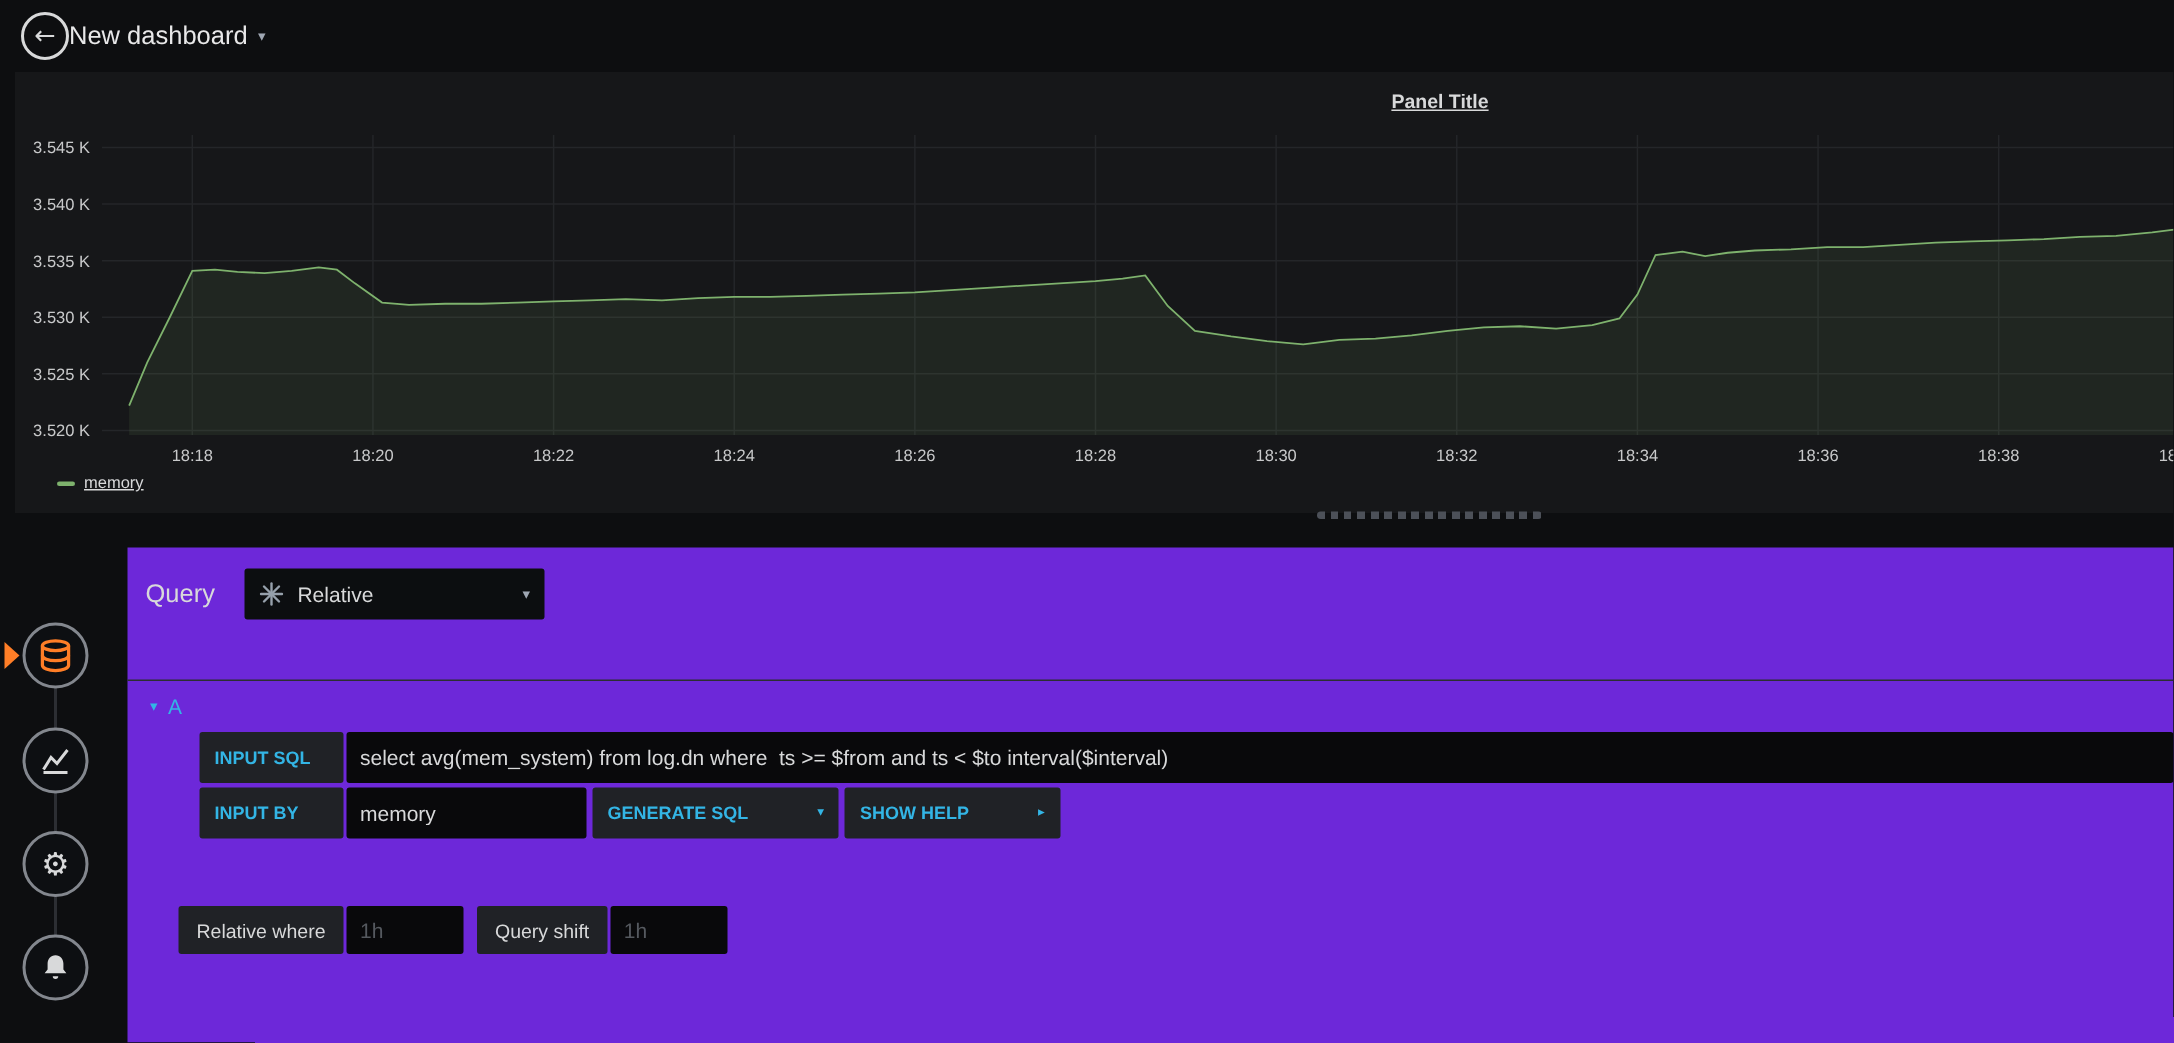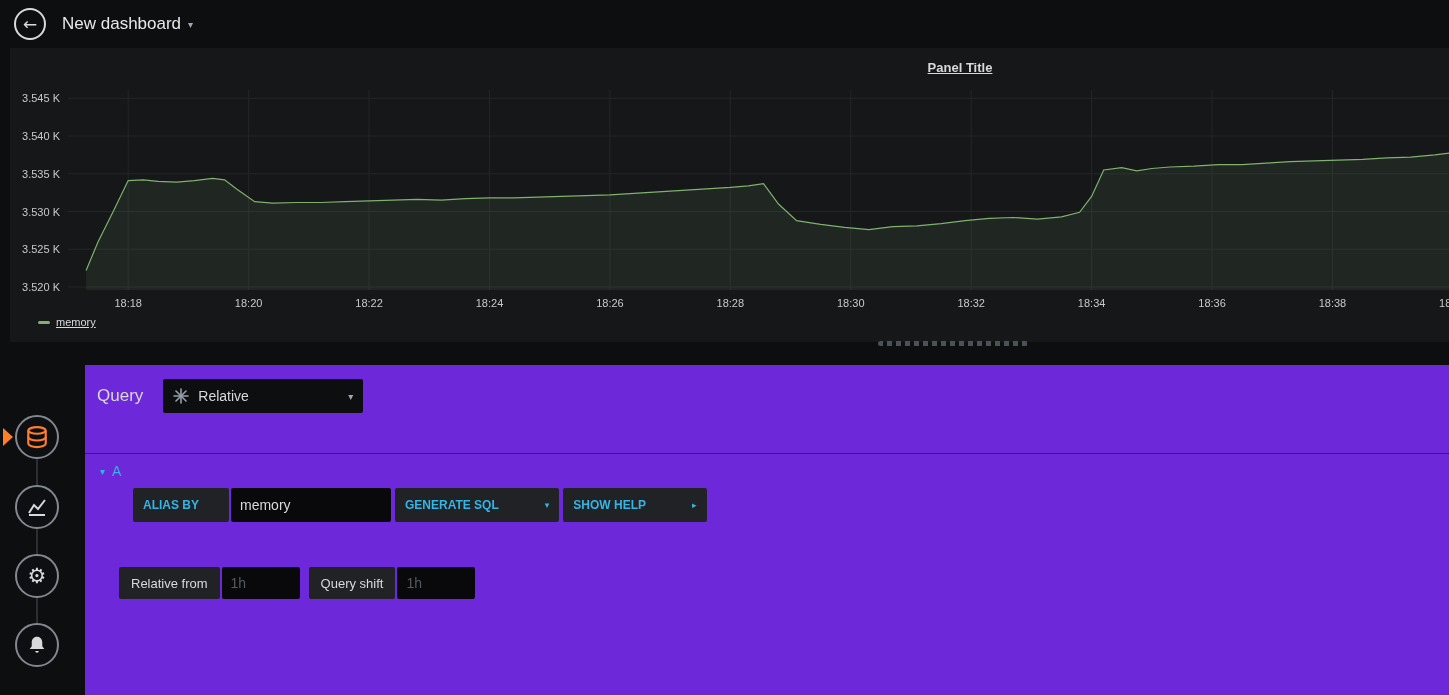--- a/index.html
+++ b/index.html
@@ -5,21 +5,21 @@
   * { margin:0; padding:0; box-sizing:border-box; }
   html,body { width:1449px; height:695px; overflow:hidden; background:#0d0e10;
     font-family:"Liberation Sans", sans-serif; color:#d8d9da; }
 
   
   .topbar { height:48px; display:flex; align-items:center; background:#0d0e10; }
   .back-btn { width:32px; height:32px; margin-left:14px; border-radius:50%;
     border:2px solid #d8d9da; background:transparent; color:#d8d9da;
     font-size:17px; line-height:28px; text-align:center; cursor:pointer;
     font-family:"DejaVu Sans", sans-serif; }
-  .dash-title { display:flex; align-items:center; margin-left:16px; cursor:pointer; }
+  .dash-title { display:flex; align-items:center; margin-left:0; cursor:pointer; }
   .dash-title .title-text { font-size:17px; font-weight:500; color:#e8e8e9; }
   .caret { font-family:"DejaVu Sans", sans-serif; color:#9fa7b3; font-size:10px; margin-left:7px; }
 
   
   .panel-viewport { margin-left:10px; width:1439px; height:294px; overflow:hidden;text-decoration:underline; }
   .panel { width:1900px; height:294px; background:#161719; }
   .panel-title { width:1900px; height:40px; line-height:40px; text-align:center;
     font-size:13px; font-weight:700; color:#d8d9da; cursor:pointer; }
   .chart { width:1480px; height:226px; }
   .legend { display:flex; align-items:center; margin-left:28px; margin-top:2px; }
@@ -192,37 +192,41 @@
       </div>
     </div>
 
     <div class="divider"></div>
 
     <div class="ref-row">
       <span class="ref-caret">▾</span>
       <span class="ref-letter">A</span>
     </div>
 
-
     <div class="form-row">
-      <div class="form-label blue">ALIAS BY</div>
+      <div class="form-label blue">INPUT SQL</div>
+      <input class="sql-input" value="select avg(mem_system) from log.dn where  ts &gt;= $from and ts &lt; $to interval($interval)" style="">
+    </div>
+
+    <div class="form-row">
+      <div class="form-label blue">INPUT BY</div>
       <input class="alias-input" value="memory" style="">
       <button class="link-btn">
         <span>GENERATE SQL</span>
         <span class="caret">▾</span>
       </button>
       <button class="link-btn">
         <span>SHOW HELP</span>
         <span class="caret">▸</span>
       </button>
     </div>
 
 
     <div class="time-row">
-      <div class="form-label plain">Relative from</div>
+      <div class="form-label plain">Relative where</div>
       <input class="time-input" placeholder="1h" style="">
       <div class="group-gap"></div>
       <div class="form-label plain">Query shift</div>
       <input class="time-input" placeholder="1h" style="">
     </div>
 
   </div>
 </div>
 
 </body></html>

